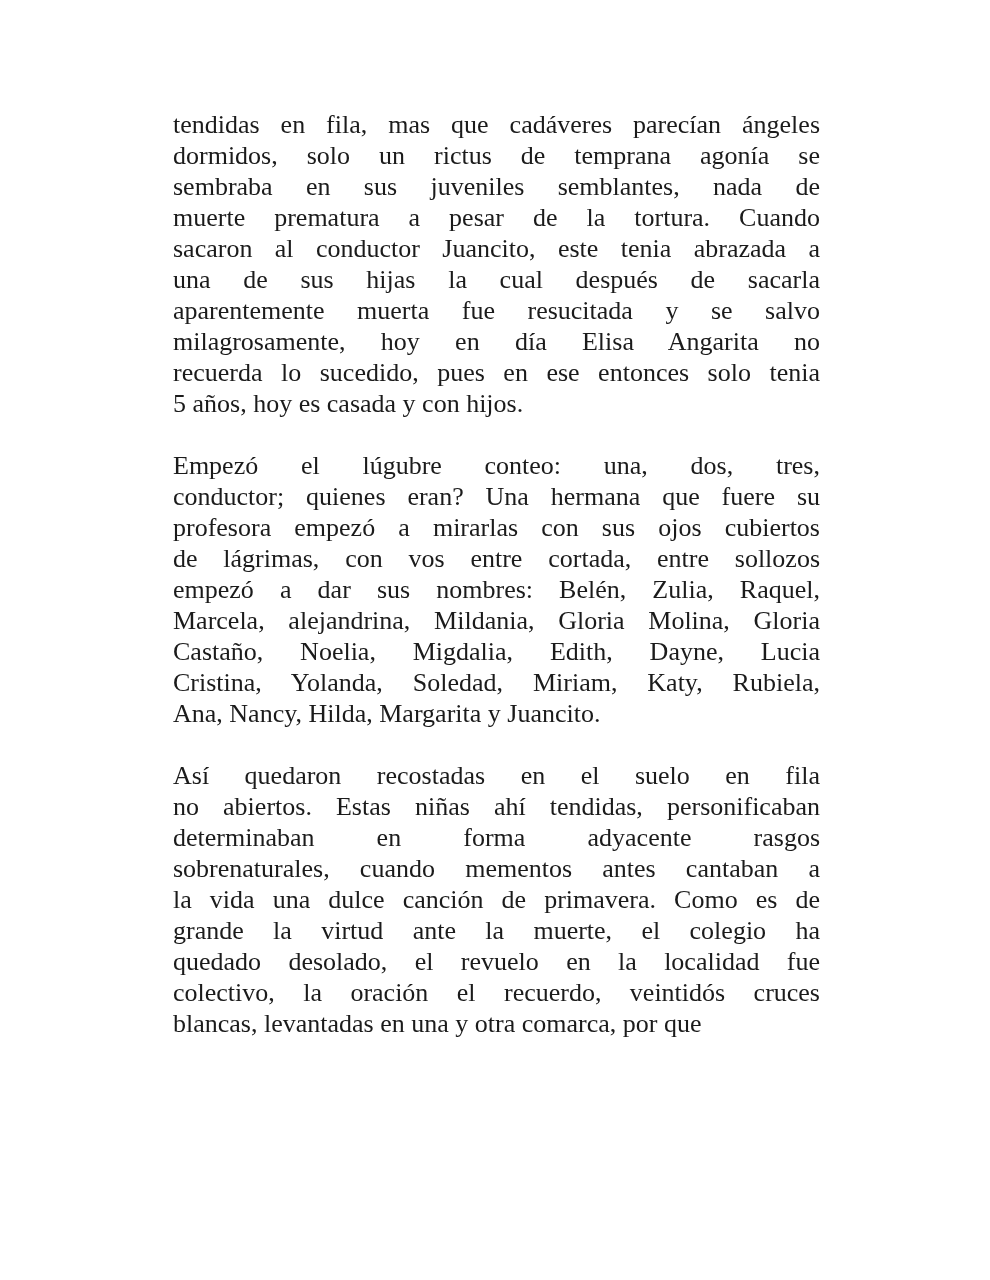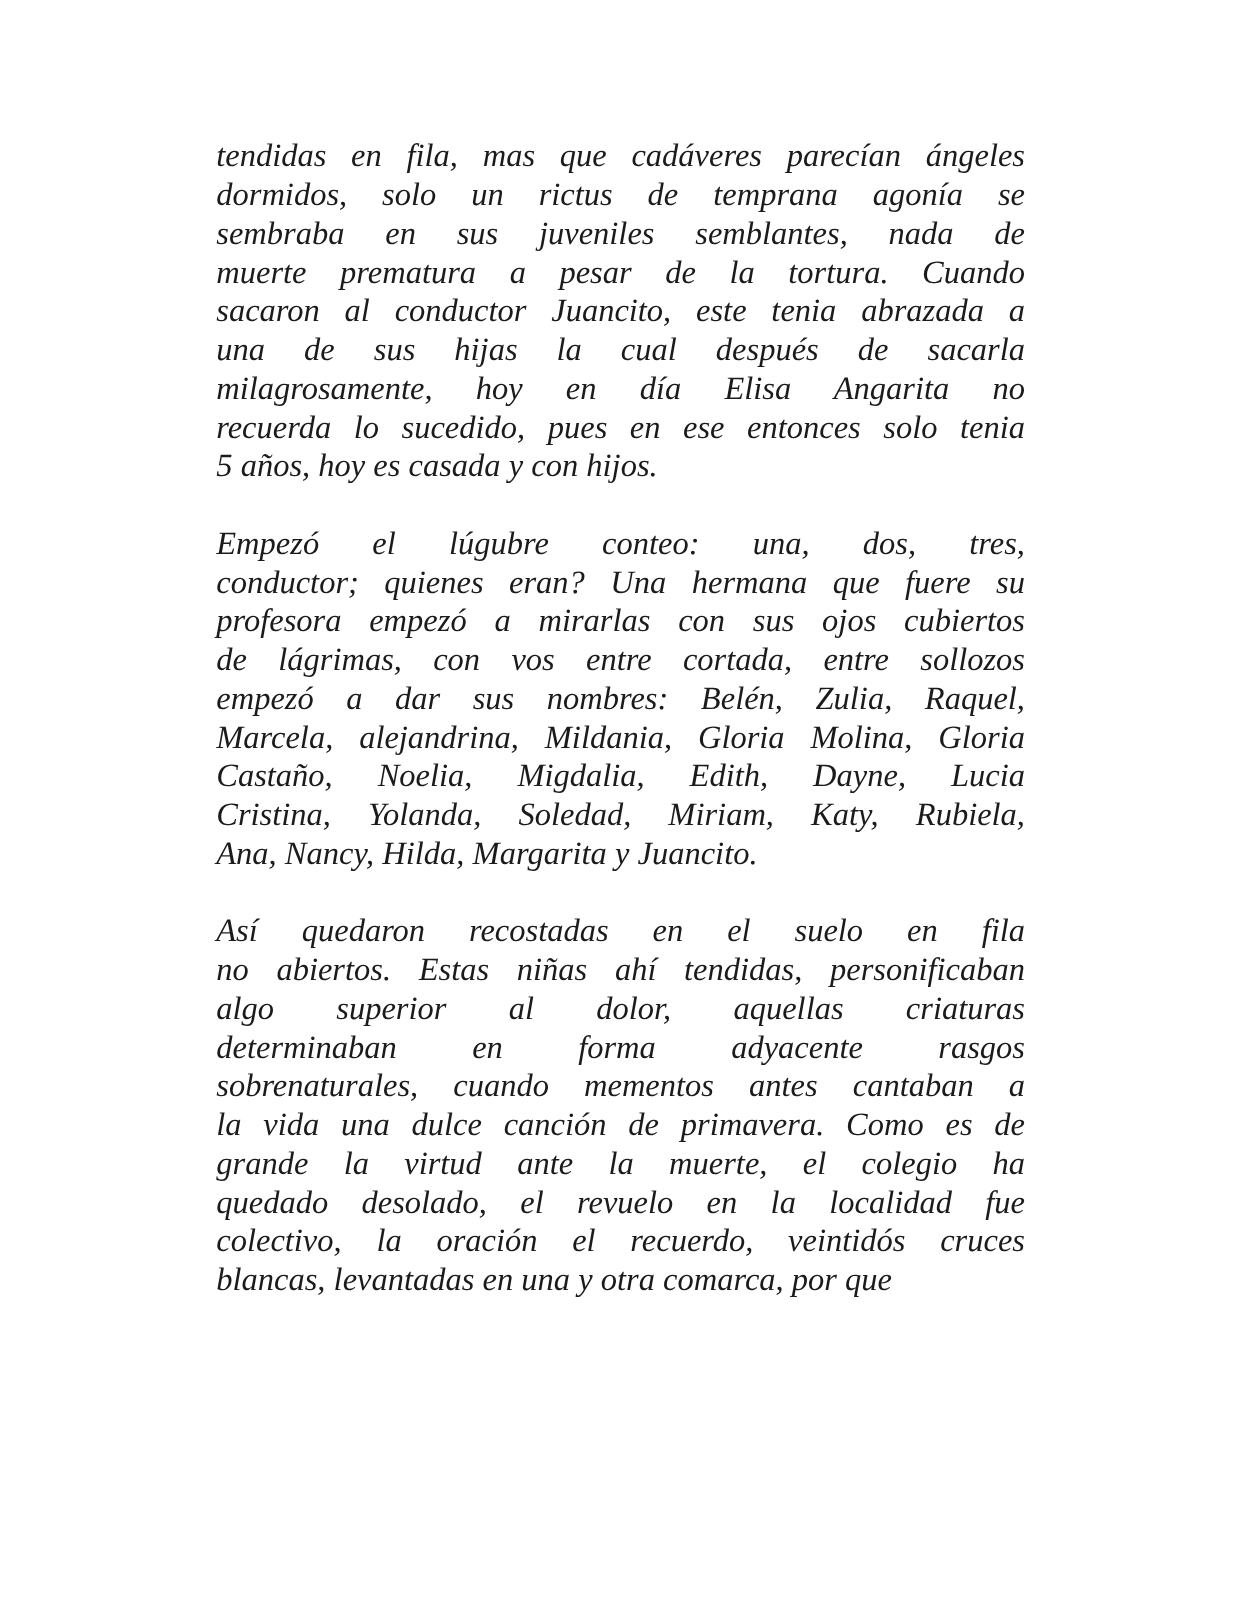--- a/index.html
+++ b/index.html
@@ -15,21 +15,21 @@
     overflow: hidden;
     font-family: "Liberation Serif", "DejaVu Serif", serif;
     color: #1b1b1b;
   }
   .text-block {
     position: absolute;
     left: 173px;
     top: 109px;
     width: 647px;
   }
-  .paragraph { margin: 0; padding: 0; font-style: italic; }
+  .paragraph { margin: 0; padding: 0; }
   .paragraph + .paragraph { margin-top: 31px; }
   .line {
     font-size: 26px;
     line-height: 31px;
     text-align: justify;
     text-align-last: justify;
     -moz-text-align-last: justify;
     white-space: normal;
     text-rendering: optimizeLegibility;
   }
@@ -44,41 +44,41 @@
 <div class="page">
   <div class="text-block">
 
     <div class="paragraph">
       <div class="line">tendidas en fila, mas que cadáveres parecían ángeles</div>
       <div class="line">dormidos, solo un rictus de temprana agonía se</div>
       <div class="line">sembraba en sus juveniles semblantes, nada de</div>
       <div class="line">muerte prematura a pesar de la tortura. Cuando</div>
       <div class="line">sacaron al conductor Juancito, este tenia abrazada a</div>
       <div class="line">una de sus hijas la cual después de sacarla</div>
+      <div class="line">aparentemente muerta fue resucitada y se salvo</div>
       <div class="line">milagrosamente, hoy en día Elisa Angarita no</div>
       <div class="line">recuerda lo sucedido, pues en ese entonces solo tenia</div>
       <div class="line last">5 años, hoy es casada y con hijos.</div>
     </div>
 
     <div class="paragraph">
       <div class="line">Empezó el lúgubre conteo: una, dos, tres,</div>
       <div class="line">conductor; quienes eran? Una hermana que fuere su</div>
       <div class="line">profesora empezó a mirarlas con sus ojos cubiertos</div>
       <div class="line">de lágrimas, con vos entre cortada, entre sollozos</div>
       <div class="line">empezó a dar sus nombres: Belén, Zulia, Raquel,</div>
       <div class="line">Marcela, alejandrina, Mildania, Gloria Molina, Gloria</div>
       <div class="line">Castaño, Noelia, Migdalia, Edith, Dayne, Lucia</div>
       <div class="line">Cristina, Yolanda, Soledad, Miriam, Katy, Rubiela,</div>
       <div class="line last">Ana, Nancy, Hilda, Margarita y Juancito.</div>
     </div>
 
     <div class="paragraph">
       <div class="line">Así quedaron recostadas en el suelo en fila</div>
       <div class="line">no abiertos. Estas niñas ahí tendidas, personificaban</div>
-      <div class="line">algo superior al dolor, aquellas criaturas</div>
       <div class="line">determinaban en forma adyacente rasgos</div>
       <div class="line">sobrenaturales, cuando mementos antes cantaban a</div>
       <div class="line">la vida una dulce canción de primavera. Como es de</div>
       <div class="line">grande la virtud ante la muerte, el colegio ha</div>
       <div class="line">quedado desolado, el revuelo en la localidad fue</div>
       <div class="line">colectivo, la oración el recuerdo, veintidós cruces</div>
       <div class="line last">blancas, levantadas en una y otra comarca, por que</div>
     </div>
 
   </div>

